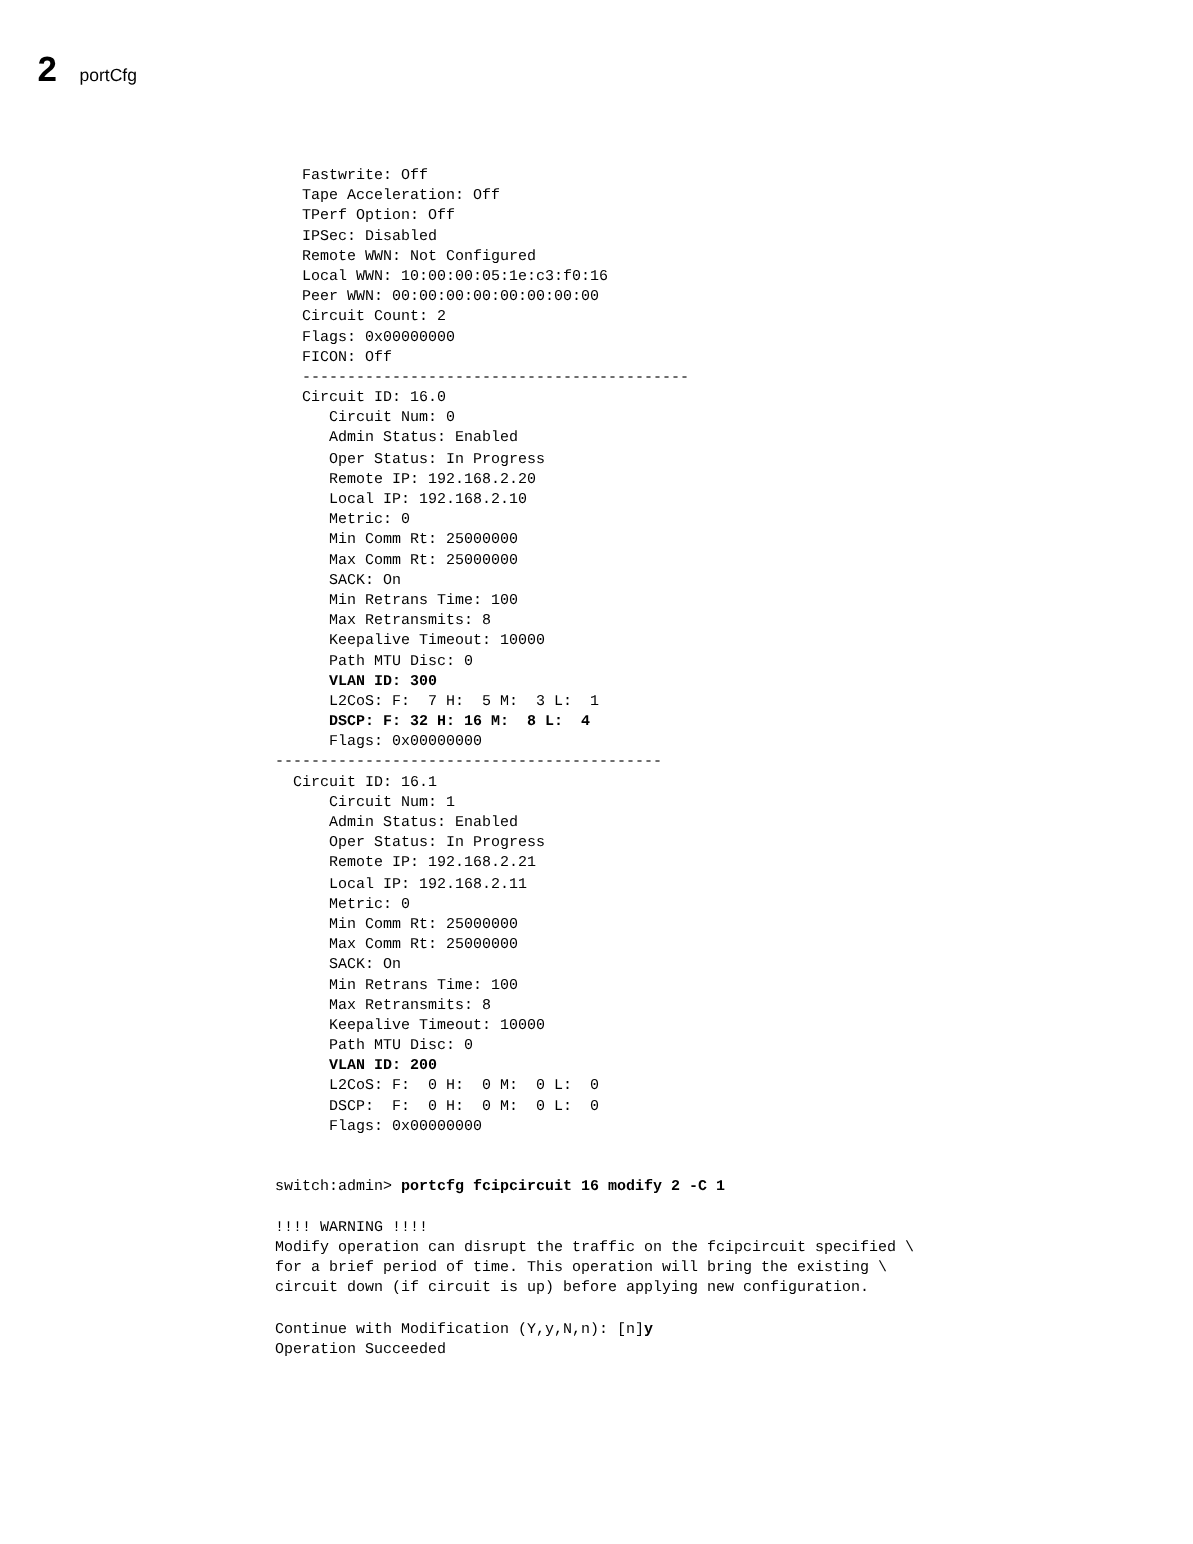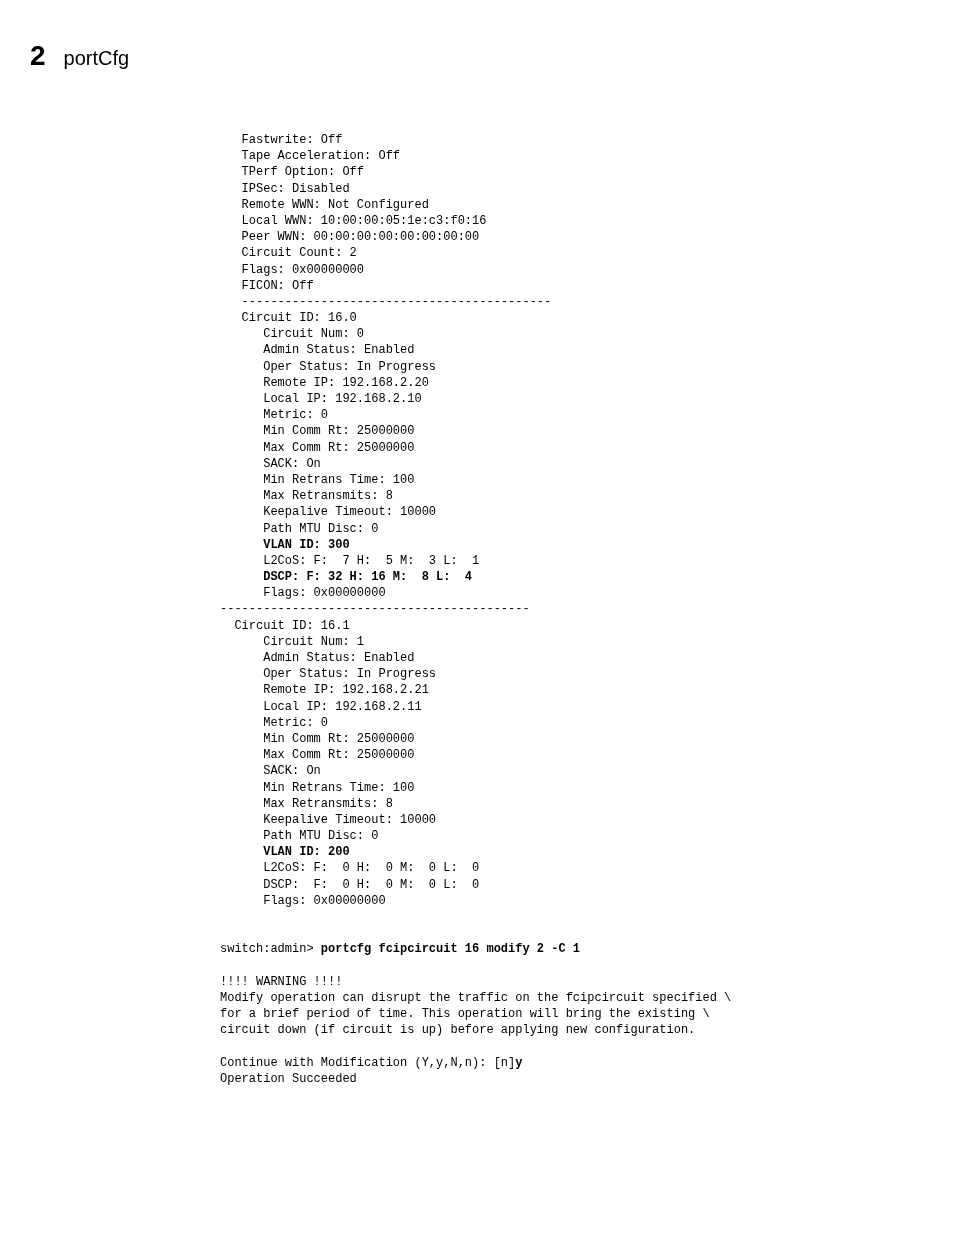--- a/index.html
+++ b/index.html
@@ -15,21 +15,21 @@
     display: flex;
     align-items: baseline;
     gap: 18px;
     margin-bottom: 60px;
   }
   .chapnum {
     font-size: 28px;
     font-weight: bold;
   }
   .chaptitle {
-    font-size: 20px;
+    font-size: 14px;
     font-family: Arial, Helvetica, sans-serif;
   }
   pre.console {
     font-family: Liberation Mono, monospace;
     font-size: 12px;
     line-height: 1.35;
     white-space: pre;
     margin: 0 0 0 190px;
   }
   pre.console .b { font-weight: bold; }

